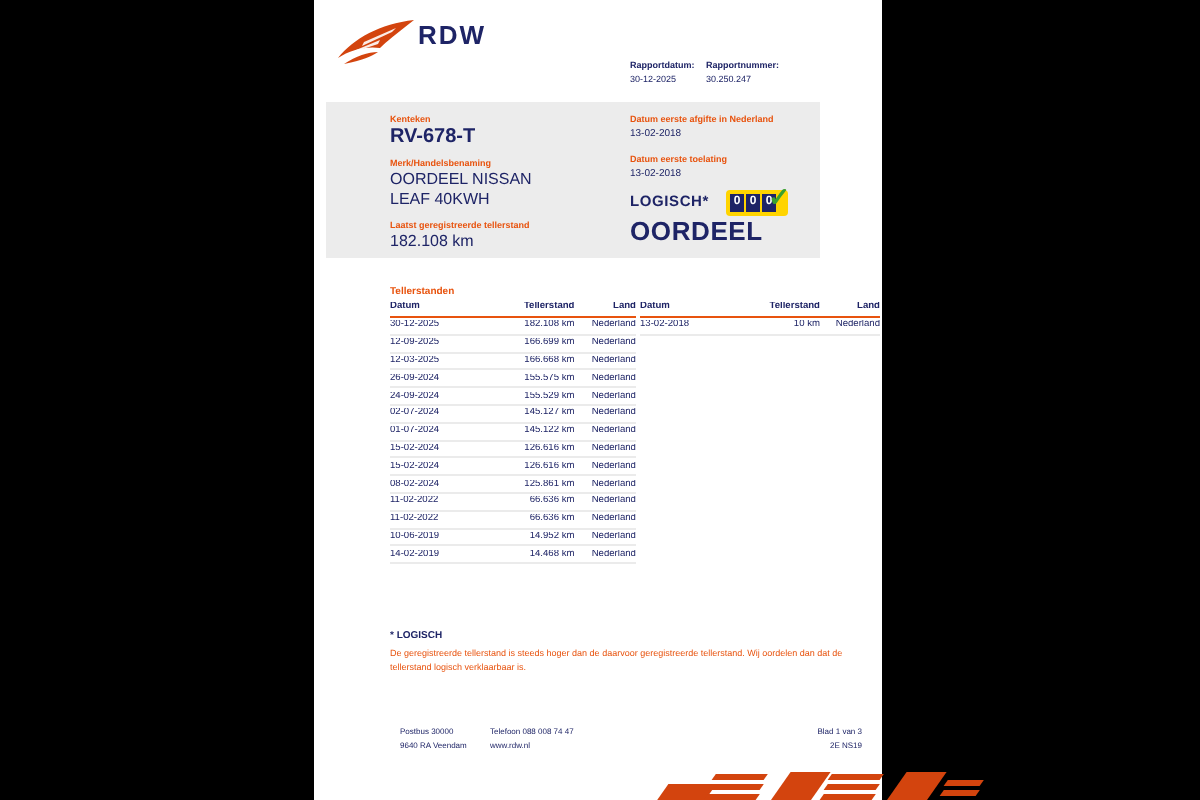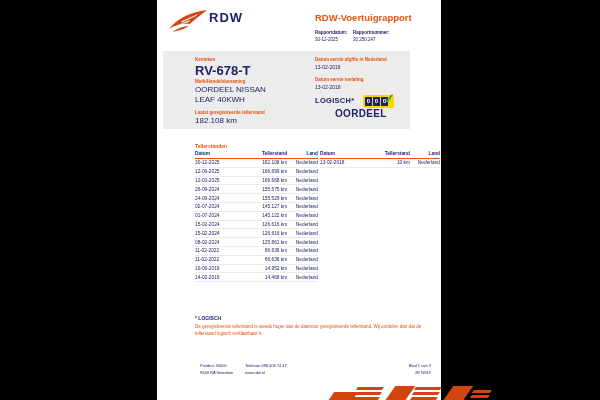--- a/index.html
+++ b/index.html
@@ -16,27 +16,27 @@
   .meta-label{position:absolute;top:30px;font-size:4.5px;font-weight:bold;color:#1e2466;}
   .meta-value{position:absolute;top:37px;font-size:4.5px;color:#1e2466;}
   .m1{left:158px;} .m2{left:196px;}
 
   
   .panel{position:absolute;left:6px;top:51px;width:247px;height:78px;background:#ececec;}
   .pcol1{position:absolute;left:32px;top:0;width:115px;}
   .pcol2{position:absolute;left:152px;top:0;width:95px;}
   .plabel{font-size:4.5px;font-weight:bold;color:#e8530e;position:absolute;left:0;white-space:nowrap;}
   .pvalue{position:absolute;left:0;color:#1e2466;white-space:nowrap;}
-  .v-kenteken{top:12px;font-size:13px;font-weight:bold;}
+  .v-kenteken{top:12px;font-size:10px;font-weight:bold;}
   .l1{top:6px;} .l2{top:28px;} .v-merk1{top:34px;font-size:8px;}
   .v-merk2{top:44px;font-size:8px;text-align:right;} .l3{top:59px;} .v-km{top:65px;font-size:8px;}
   .la{top:6px;} .va{top:13px;font-size:5px;}
   .lb{top:26px;} .vb{top:33px;font-size:5px;}
   .oordeel1{top:45px;font-size:7.5px;font-weight:bold;letter-spacing:.3px;}
-  .oordeel2{top:57px;font-size:10px;font-weight:bold;letter-spacing:.3px;margin-left:20px;}
+  .oordeel2{top:57px;font-size:13px;font-weight:bold;letter-spacing:.3px;}
   .odo-badge{position:absolute;left:48px;top:44px;width:31px;height:13px;background:#ffd400;border-radius:2px;}
   .odo-digits{position:absolute;left:2px;top:2px;display:flex;gap:1px;}
   .odo-digit{width:7px;height:9px;background:#1e2466;color:#fff;font-size:6px;line-height:9px;text-align:center;font-weight:bold;}
   .odo-check{position:absolute;right:-1px;top:-4px;color:#3aa02f;font-size:13px;font-weight:bold;}
 
   
   .section-title{position:absolute;left:38px;top:143px;font-size:5px;font-weight:bold;color:#e8530e;}
   .otable{position:absolute;top:151px;}
   .t-left{left:38px;width:123px;}
   .t-right{left:163px;width:120px;}
@@ -73,21 +73,20 @@
 
 <div class="page">
 
   <svg class="logo-flame" viewBox="0 0 40 26">
     <path d="M1 21 C9 11 22 4 39 2 C30 9 25 13 22 16 C15 15 7 17 1 21 Z" fill="#d3440e"></path>
     <path d="M4 24 C10 20 16 18 21 18 C18 20 14 22 4 24 Z" fill="#d3440e"></path>
     <path d="M14 13 L30 6 L28 8 L13 15 Z" fill="#ffffff" opacity="0.9"></path>
     <path d="M10 17 L22 12 L21 14 L9 18 Z" fill="#ffffff" opacity="0.9"></path>
   </svg>
   <div class="logo-word">RDW</div>
-  <div class="doc-title">RDW-Voertuigrapport</div>
   <div class="meta-label m1">Rapportdatum:</div>
   <div class="meta-label m2">Rapportnummer:</div>
   <div class="meta-value m1">30-12-2025</div>
   <div class="meta-value m2">30.250.247</div>
 
   <div class="panel">
     <div class="pcol1">
       <div class="plabel l1">Kenteken</div>
       <div class="pvalue v-kenteken">RV-678-T</div>
       <div class="plabel l2">Merk/Handelsbenaming</div>

